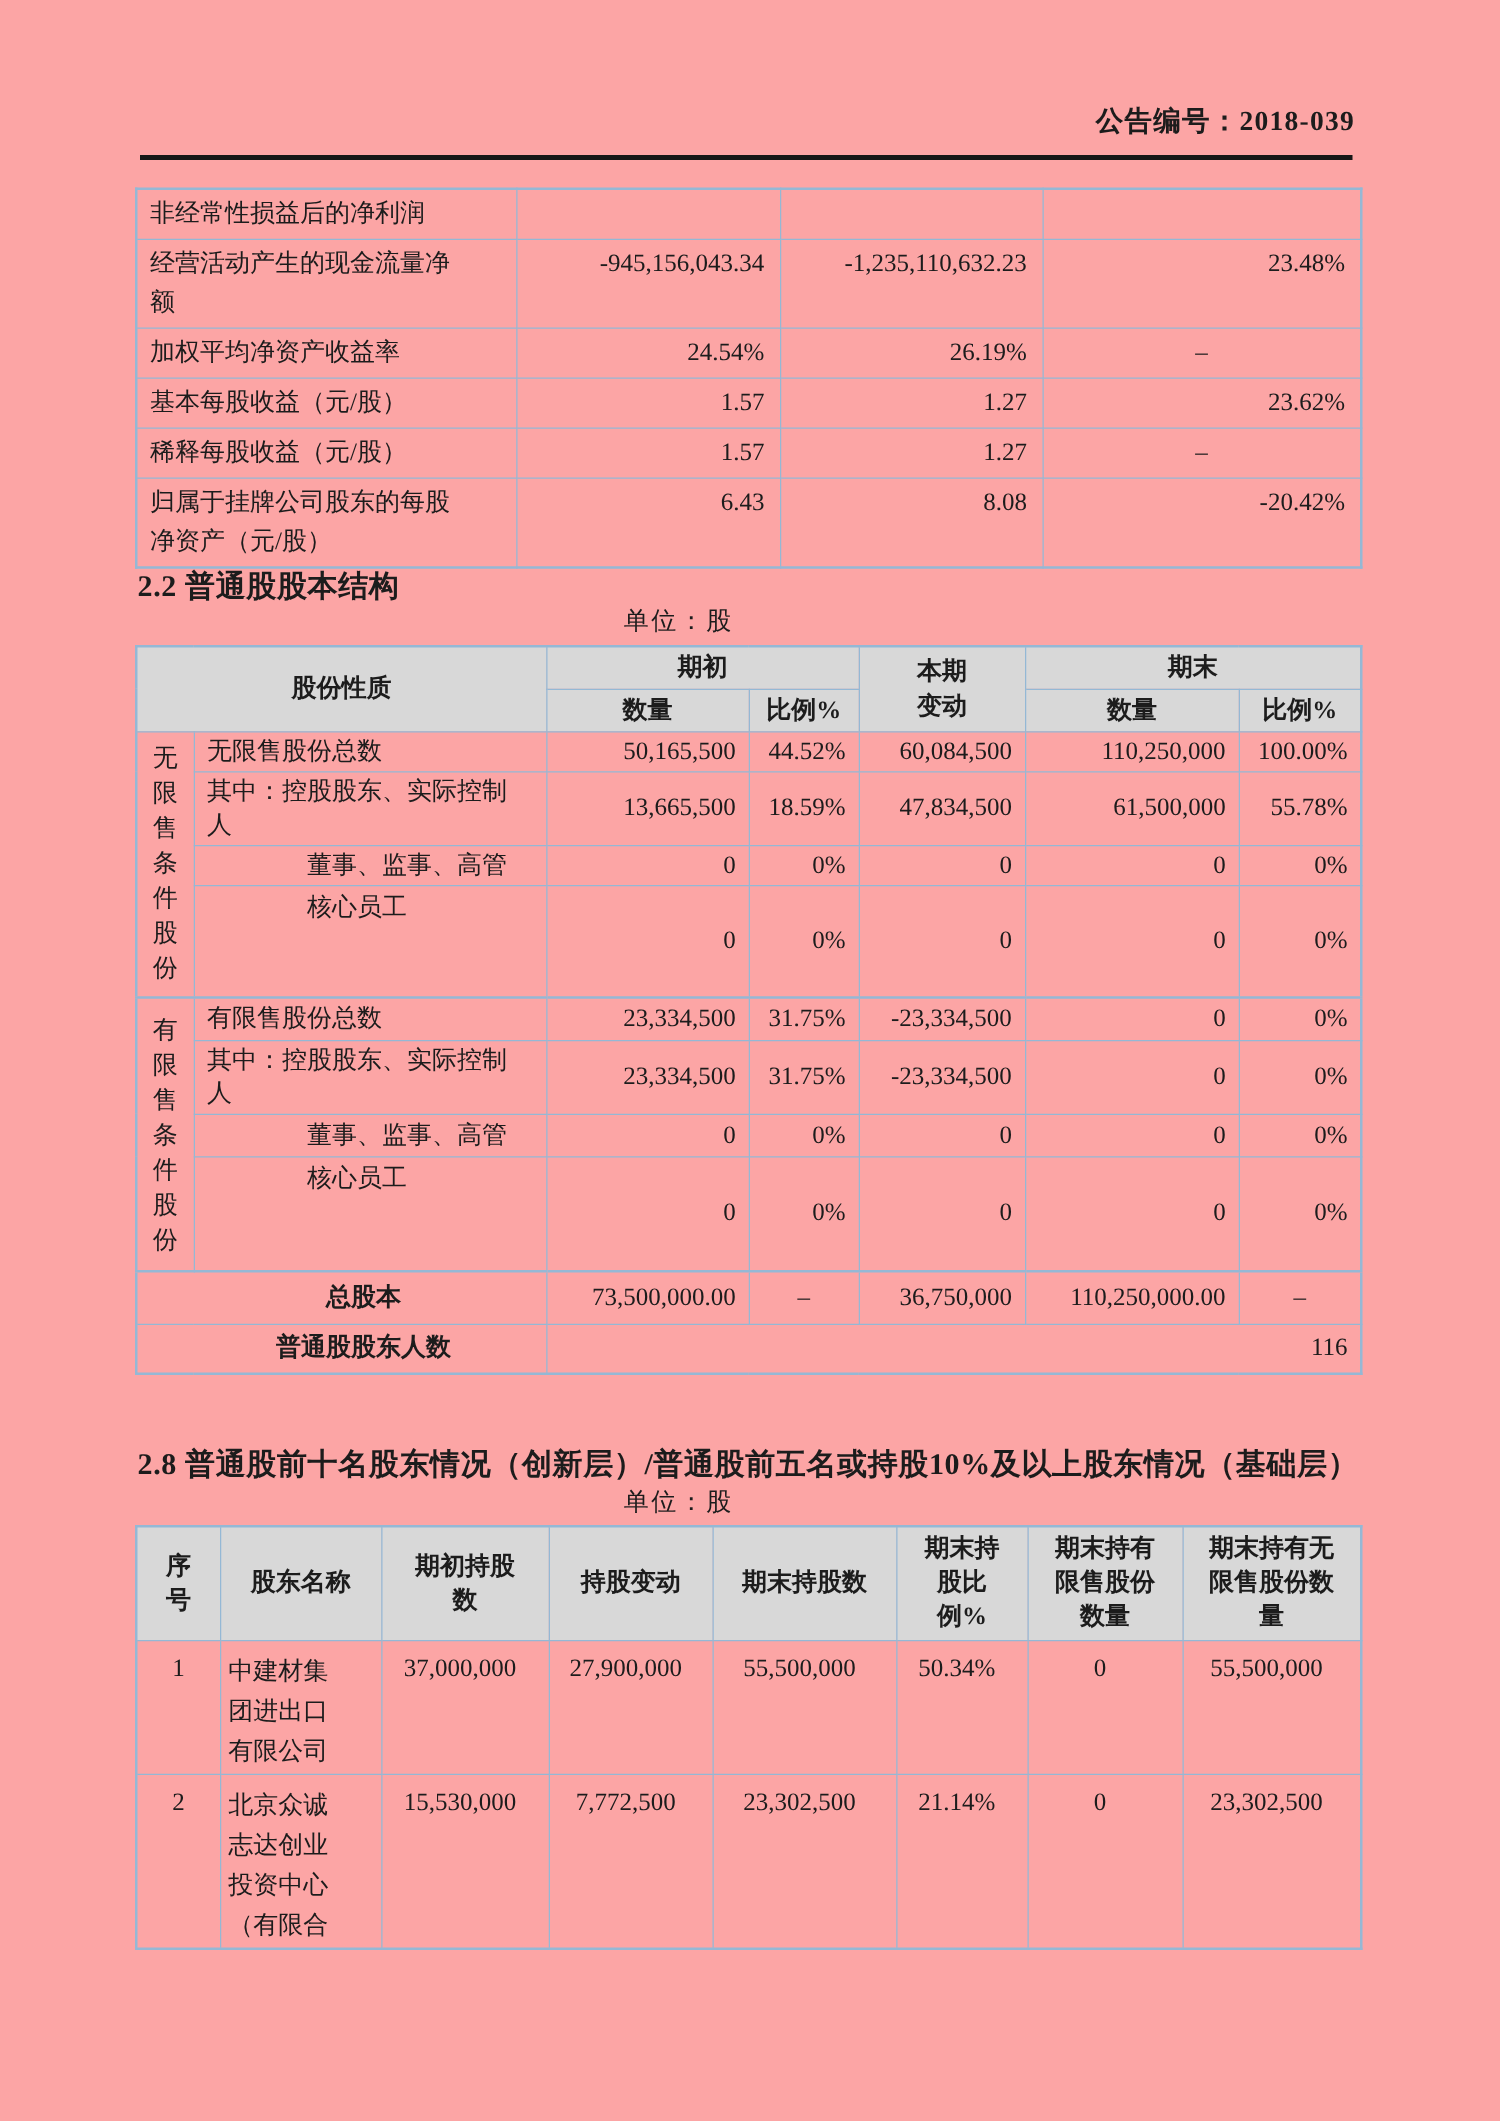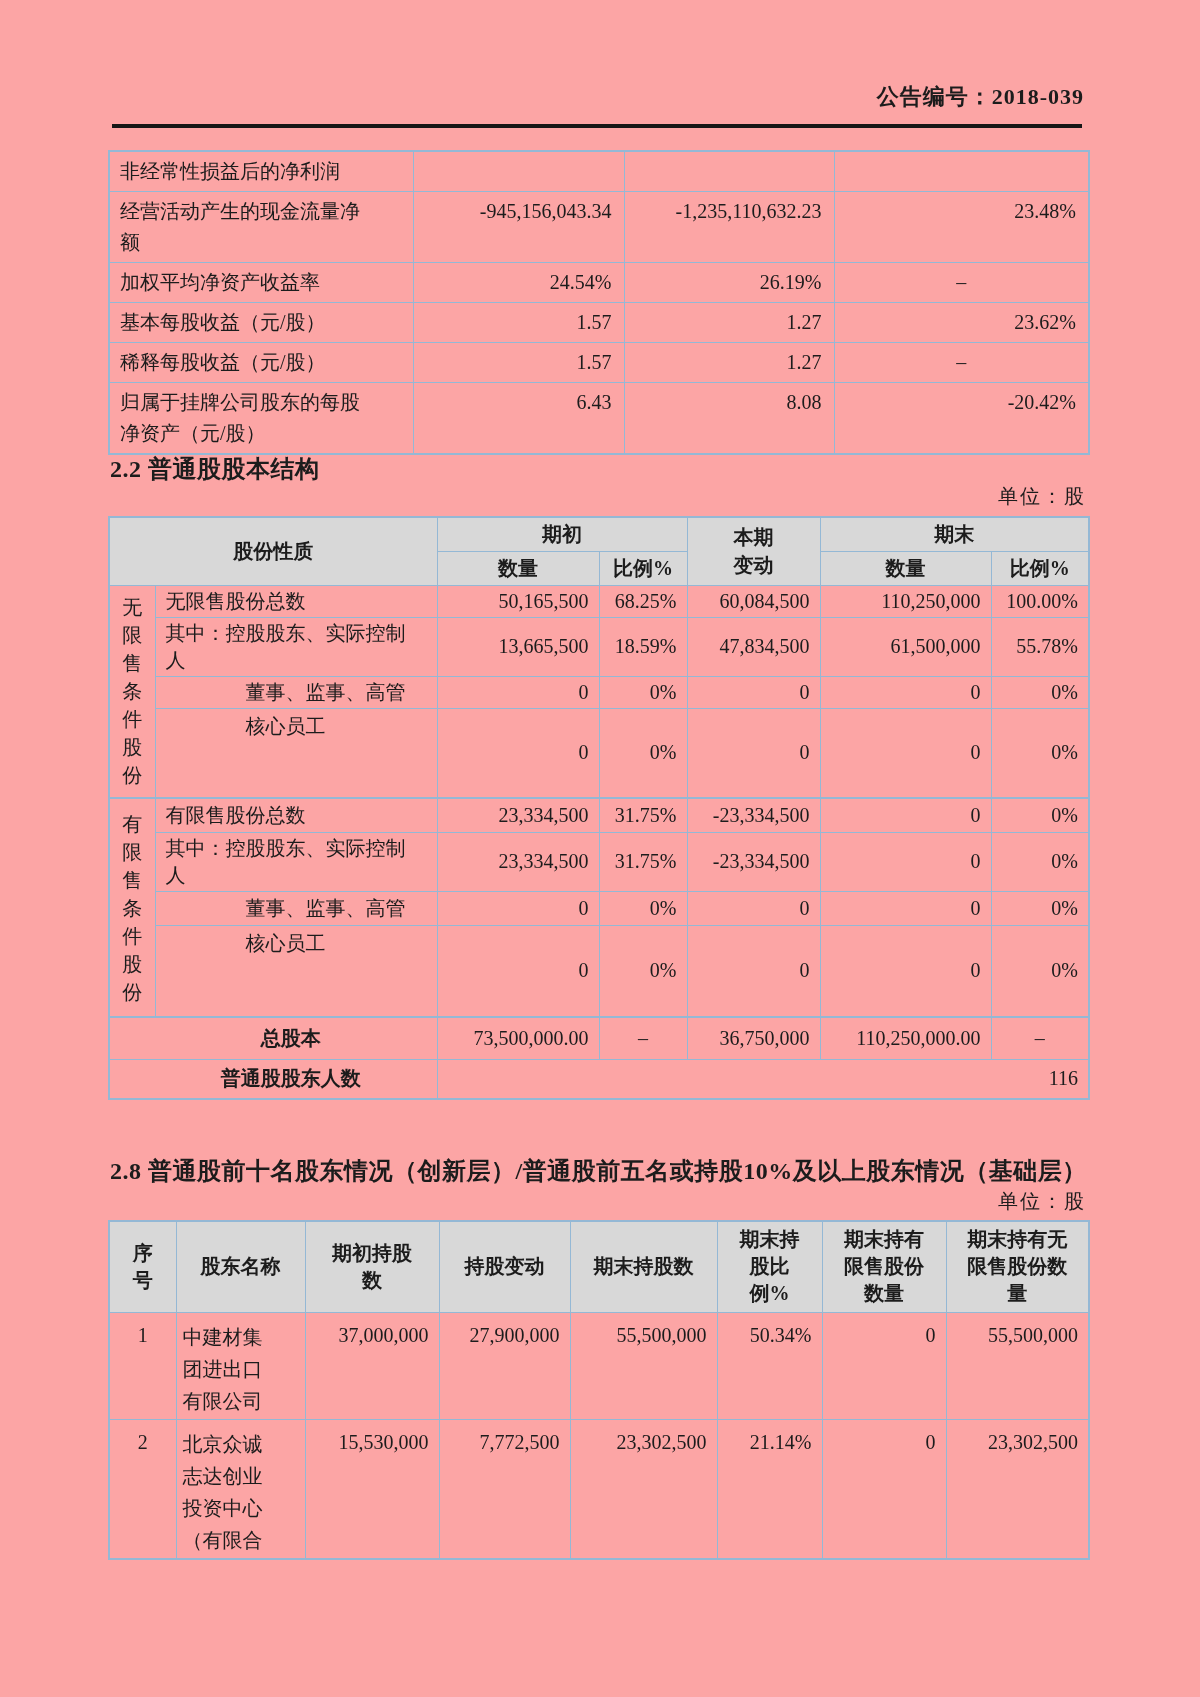--- a/index.html
+++ b/index.html
@@ -9,21 +9,21 @@
     font-family:"Liberation Serif","DejaVu Serif",serif;
     color:#1c1c1c;
   }
   .doc-no {
     position:absolute; top:82px; left:0; width:1084px;
     text-align:right; font-size:22px; font-weight:bold; letter-spacing:1px;
   }
   .rule { position:absolute; top:124px; left:112px; width:970px; height:4px; background:#161616; }
 
   .sec-title { position:absolute; left:110px; font-size:24px; font-weight:bold; letter-spacing:0.5px; }
-  .unit { position:absolute; left:0; width:1086px; text-align:right; font-size:20px; letter-spacing:2px; }
+  .unit { position:absolute; left:0; width:1086px; text-align:center; font-size:20px; letter-spacing:2px; }
 
   table.t {
     position:absolute; left:108px; width:980px;
     border-collapse:collapse; table-layout:fixed;
     font-size:20px; border:2px solid #94b8d5;
   }
   .t td { border:1px solid #94b8d5; padding:2px 8px; line-height:27px; vertical-align:middle; word-break:break-word; }
 
   
   .t1 td { vertical-align:top; }
@@ -45,21 +45,21 @@
   .t22 td.thick { border-top-width:2px; }
   .t22 .merged-lbl { text-align:center; font-weight:bold;padding-left:43px; }
   .wspan2 { display:inline-block; width:48px; word-break:break-all; line-height:28px; }
 
   
   .t23 td { vertical-align:top; line-height:28px; }
   .t23 tr.hdr td { vertical-align:middle; line-height:27px; padding:4px 2px; }
   .t23 .no { text-align:center; padding-top:8px; }
   .t23 .name { padding:8px 2px 2px 6px;margin-left:10px; }
   .t23 .name span { display:inline-block; width:86px; line-height:32px; }
-  .t23 .num { text-align:right; padding:8px 10px 2px 2px; }
+  .t23 .num { text-align:center; padding:8px 10px 2px 2px; }
   .whdr1 { display:inline-block; width:24px; word-break:break-all; }
   .whdr36 { display:inline-block; width:74px; word-break:break-all; }
   .whdr4 { display:inline-block; width:86px; word-break:break-all; }
   .whdr5 { display:inline-block; width:106px; word-break:break-all; }
 </style>
 </head>
 <body>
 
 <div class="page">
 
@@ -137,21 +137,21 @@
       <td><span>数量</span></td>
       <td><span>比例%</span></td>
       <td><span>数量</span></td>
       <td><span>比例%</span></td>
     </tr>
 
     <tr style="height:30px">
       <td rowspan="4" class="vcell"><span>无限售条件股份</span></td>
       <td class="lbl"><span>无限售股份总数</span></td>
       <td class="num">50,165,500</td>
-      <td class="pct">68.25%</td>
+      <td class="pct">44.52%</td>
       <td class="num">60,084,500</td>
       <td class="num">110,250,000</td>
       <td class="pct">100.00%</td>
     </tr>
     <tr style="height:56px">
       <td class="lbl"><span class="wrap12">其中：控股股东、实际控制人</span></td>
       <td class="num">13,665,500</td>
       <td class="pct">18.59%</td>
       <td class="num">47,834,500</td>
       <td class="num">61,500,000</td>

